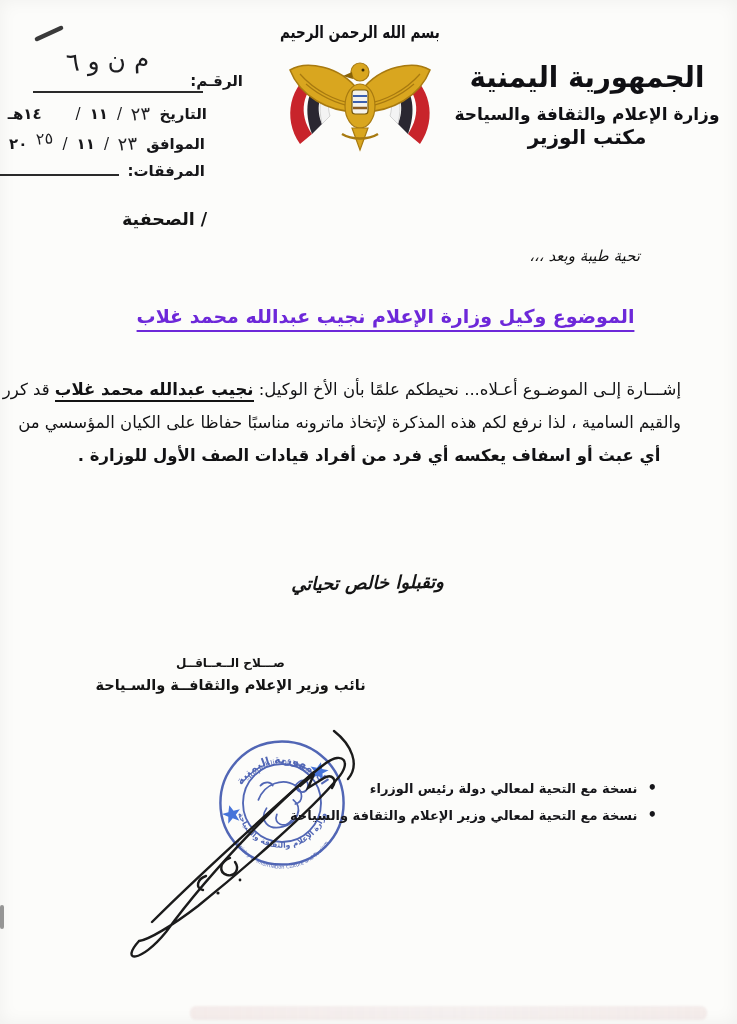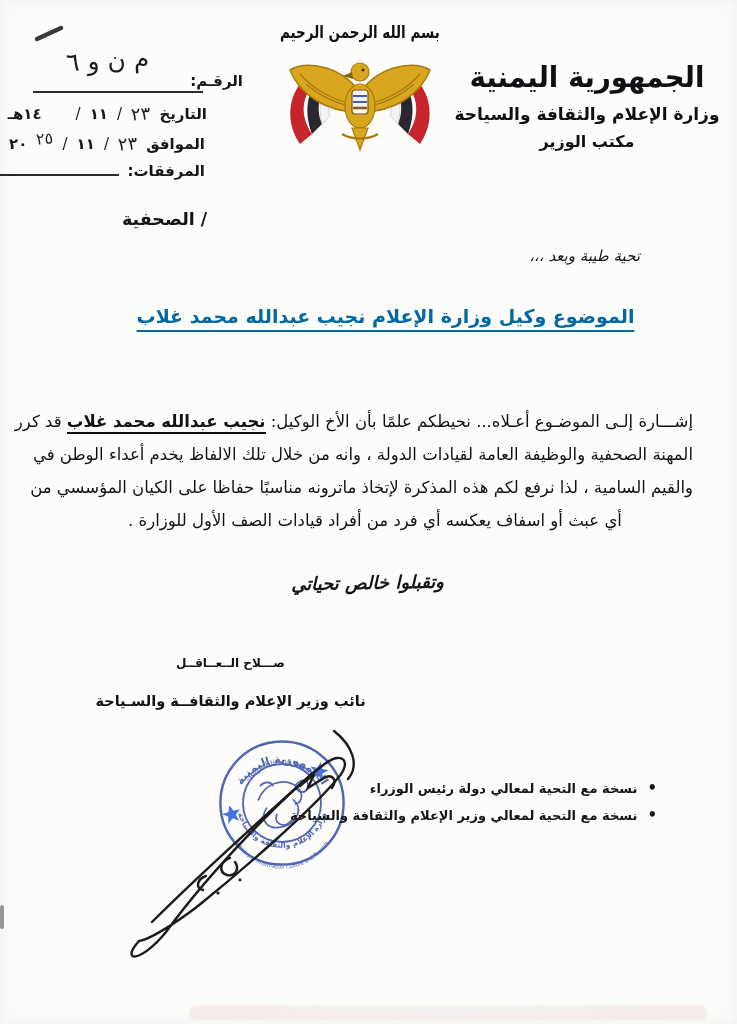--- a/index.html
+++ b/index.html
@@ -25,43 +25,43 @@
   .num-line{position:absolute;top:91px;left:33px;width:170px;height:1.5px;background:#2a2a2a;}
   .att-line{display:inline-block;width:128px;height:1.5px;background:#2a2a2a;margin-top:8px;}
   
   .emblem-wrap{position:absolute;top:24px;left:280px;width:180px;text-align:left;}
   .basmala{font-size:13.5px;font-weight:bold;color:#101014;letter-spacing:0.5px;
     transform:scaleY(1.25);margin-bottom:4px;}
   
   .hdr{position:absolute;top:58px;right:16px;width:268px;text-align:center;color:#101014;}
   .hdr-republic{font-size:29px;font-weight:bold;transform:scaleX(0.95);line-height:1.35;}
   .hdr-ministry{font-size:17px;font-weight:bold;margin-top:7px;}
-  .hdr-office{font-size:16px;font-weight:bold;margin-top:8px;}
+  .hdr-office{font-size:20px;font-weight:bold;margin-top:1px;}
   
   .to-line{position:absolute;top:209px;right:95px;font-size:17.5px;font-weight:bold;}
   .honorific{position:absolute;top:209px;left:122px;font-size:17.5px;font-weight:bold;}
   .greeting{position:absolute;top:247px;right:97px;font-size:15px;font-weight:normal;
     font-style:italic;}
   
   .subject{position:absolute;top:305px;left:34px;right:0;text-align:center;
     font-size:19px;font-weight:bold;text-decoration:underline;
-    text-decoration-thickness:2px;text-underline-offset:7px;color:#0369a1;}
-  
-  .body-text{position:absolute;top:373px;right:44px;left:57px;font-size:16.5px;
-    color:#121214;margin-top:32px;}
+    text-decoration-thickness:2px;text-underline-offset:7px;color:#6d28d9;}
+  
+  .body-text{position:absolute;top:373px;right:56px;left:57px;font-size:16.5px;
+    color:#121214;}
   .bline{line-height:33px;height:33px;text-align:justify;text-align-last:justify;
     white-space:nowrap;}
-  .bline-last{text-align:left;text-align-last:center;}
+  .bline-last{text-align:left;text-align-last:center;font-weight:bold;}
   .bold-name{font-weight:bold;border-bottom:2px solid #141414;padding-bottom:1px;}
   
   .closing{position:absolute;top:572px;left:255px;width:225px;text-align:center;
     font-size:18px;font-weight:bold;font-style:italic;transform:rotate(-1deg);}
   .sig{position:absolute;top:656px;left:88px;width:285px;text-align:center;}
   .sig-name{font-size:12px;font-weight:bold;letter-spacing:1px;}
-  .sig-title{font-size:14.5px;font-weight:bold;margin-top:23px;}
+  .sig-title{font-size:14.5px;font-weight:bold;margin-top:7px;}
   
   .cc{position:absolute;top:781px;right:80px;}
   .cc-item{display:flex;flex-direction:row;align-items:center;gap:10px;
     font-size:13px;font-weight:bold;margin-bottom:12px;color:#16161a;}
   .cc-bullet{font-size:15px;line-height:1;}
   
   .stamp-svg{position:absolute;top:726px;left:205px;opacity:0.88;}
   .pen-svg{position:absolute;top:0;left:0;pointer-events:none;}
   .edge-mark{position:absolute;left:0;top:905px;width:4px;height:24px;background:#555;
     opacity:0.6;border-radius:2px;}
@@ -150,21 +150,20 @@
     <div class="hdr-office">مكتب الوزير</div>
   </div>
 
   <div class="honorific">/ الصحفية</div>
   <div class="greeting">تحية طيبة وبعد ،،،</div>
 
   <div class="subject">الموضوع وكيل وزارة الإعلام نجيب عبدالله محمد غلاب</div>
 
   <div class="body-text">
     <div class="bline"><span>إشـــارة إلـى الموضـوع أعـلاه... نحيطكم علمًا بأن الأخ الوكيل: </span><span class="bold-name">نجيب عبدالله محمد غلاب</span><span> قد كرر</span></div>
-    <div class="bline">المهنة الصحفية والوظيفة العامة لقيادات الدولة ، وانه من خلال تلك الالفاظ يخدم أعداء الوطن في</div>
     <div class="bline">والقيم السامية ، لذا نرفع لكم هذه المذكرة لإتخاذ ماترونه مناسبًا حفاظا على الكيان المؤسسي من</div>
     <div class="bline bline-last">أي عبث أو اسفاف يعكسه أي فرد من أفراد قيادات الصف الأول للوزارة .</div>
   </div>
 
   <div class="closing">وتقبلوا خالص تحياتي</div>
 
   <div class="sig">
     <div class="sig-name">صـــلاح الــعــاقــل</div>
     <div class="sig-title">نائب وزير الإعلام والثقافــة والسـياحة</div>
   </div>

